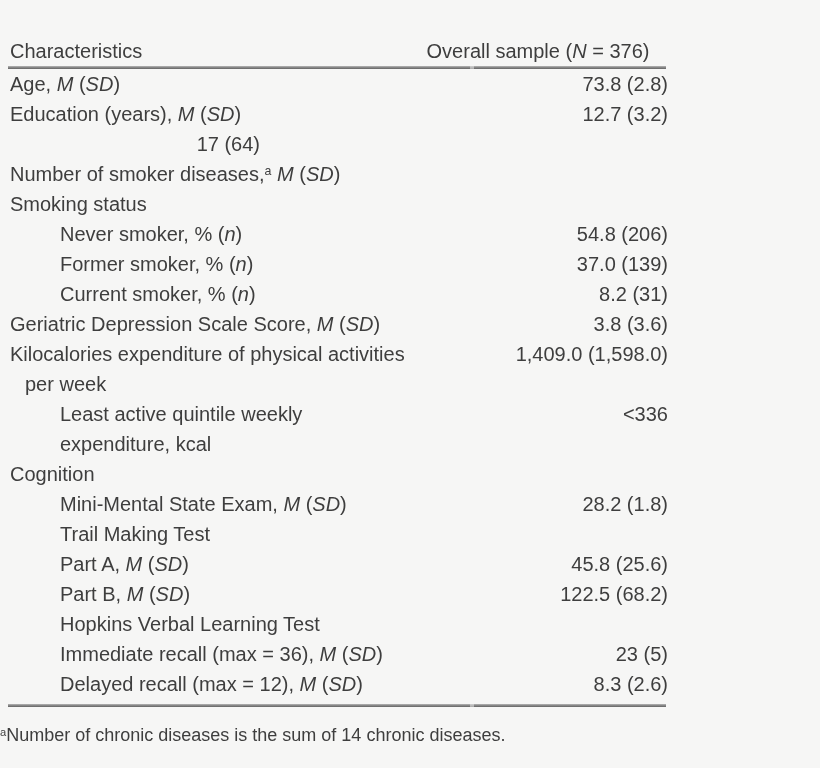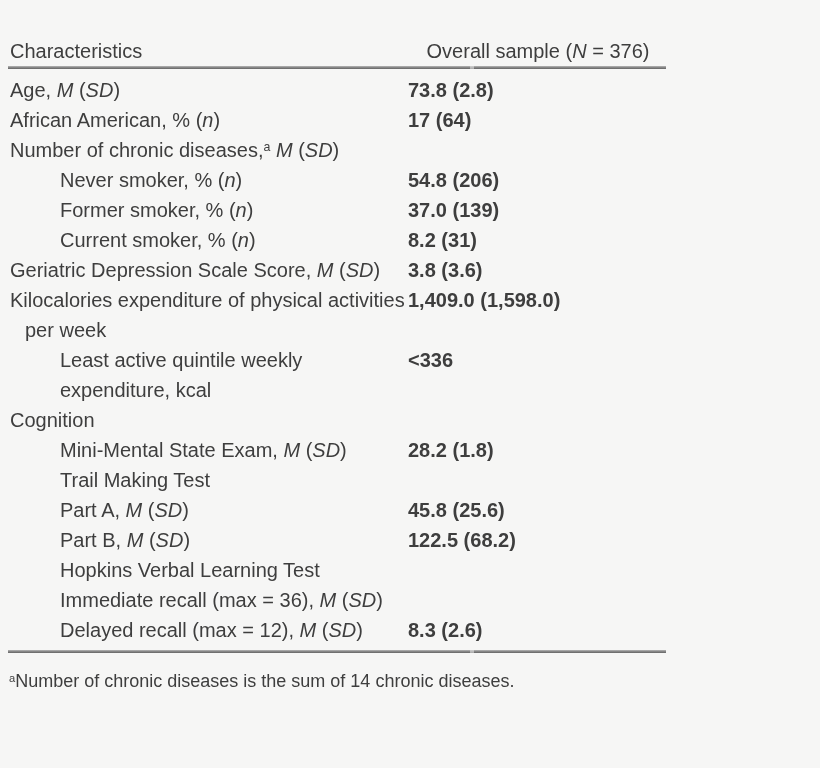--- a/index.html
+++ b/index.html
@@ -19,33 +19,33 @@
 
   
   .rule{display:flex;height:3px;margin:2px 2px 0 8px;}
   .rule .seg{height:3px;background:linear-gradient(#b7b7b7,#8a8a8a 45%,#646464);}
   .rule .s1{width:462px;}
   .rule .joint{width:4px;height:3px;background:linear-gradient(#cfcfcf,#a8a8a8);}
   .rule .s2{flex:1;}
   .rule.bottom{margin-top:5px;}
 
   
-  #rows{padding-top:6px;}
+  #rows{}
   .row{display:flex;align-items:flex-start;font-size:20px;line-height:30px;}
   .row .lbl{flex:1;}
   .row .lbl.ind0{padding-left:10px;}
   .row .lbl.ind1{padding-left:36px;margin-left:24px;}
   .row .lbl.ind2{padding-left:60px;}
   .row .lbl .cont{padding-left:15px;}
-  .row .val{width:260px;text-align:left;font-weight:bold;}
+  .row .val{width:260px;text-align:right;}
 
   i{font-style:italic;}
   sup{font-size:0.62em;line-height:0;vertical-align:baseline;position:relative;top:-0.45em;}
 
-  .footnote{margin-top:16px;padding-left:9px;font-size:18px;line-height:24px;}
+  .footnote{margin-top:16px;font-size:18px;line-height:24px;}
 </style>
 </head>
 <body>
 
 <div class="tbl">
 
   <div class="hdr-row">
     <div class="hlbl">Characteristics</div>
     <div class="hval"><span>Overall sample (</span><i>N</i><span> = 376)</span></div>
   </div>
@@ -58,28 +58,37 @@
 
   <div id="rows">
       <div class="row">
         <div class="lbl ind0">
           <div><span>Age, </span><i>M</i><span> (</span><i>SD</i><span>)</span></div>
         </div>
         <div class="val">73.8 (2.8)</div>
       </div>
       <div class="row">
         <div class="lbl ind0">
-          <div><span>African American, % (</span><i>n</i><span>)</span></div>
+          <div><span>Education (years), </span><i>M</i><span> (</span><i>SD</i><span>)</span></div>
         </div>
+        <div class="val">12.7 (3.2)</div>
+      </div>
+      <div class="row">
         <div class="val">17 (64)</div>
       </div>
       <div class="row">
         <div class="lbl ind0">
-          <div><span>Number of chronic diseases,</span><sup>a</sup><span> </span><i>M</i><span> (</span><i>SD</i><span>)</span></div>
+          <div><span>Number of smoker diseases,</span><sup>a</sup><span> </span><i>M</i><span> (</span><i>SD</i><span>)</span></div>
         </div>
+      </div>
+      <div class="row">
+        <div class="lbl ind0">
+          <div><span>Smoking status</span></div>
+        </div>
+        <div class="val"></div>
       </div>
       <div class="row">
         <div class="lbl ind1">
           <div><span>Never smoker, % (</span><i>n</i><span>)</span></div>
         </div>
         <div class="val">54.8 (206)</div>
       </div>
       <div class="row">
         <div class="lbl ind1">
           <div><span>Former smoker, % (</span><i>n</i><span>)</span></div>
@@ -144,20 +153,21 @@
       <div class="row">
         <div class="lbl ind1">
           <div><span>Hopkins Verbal Learning Test</span></div>
         </div>
         <div class="val"></div>
       </div>
       <div class="row">
         <div class="lbl ind2">
           <div><span>Immediate recall (max = 36), </span><i>M</i><span> (</span><i>SD</i><span>)</span></div>
         </div>
+        <div class="val">23 (5)</div>
       </div>
       <div class="row">
         <div class="lbl ind2">
           <div><span>Delayed recall (max = 12), </span><i>M</i><span> (</span><i>SD</i><span>)</span></div>
         </div>
         <div class="val">8.3 (2.6)</div>
       </div>
     </div>
 
   <div class="rule bottom">

